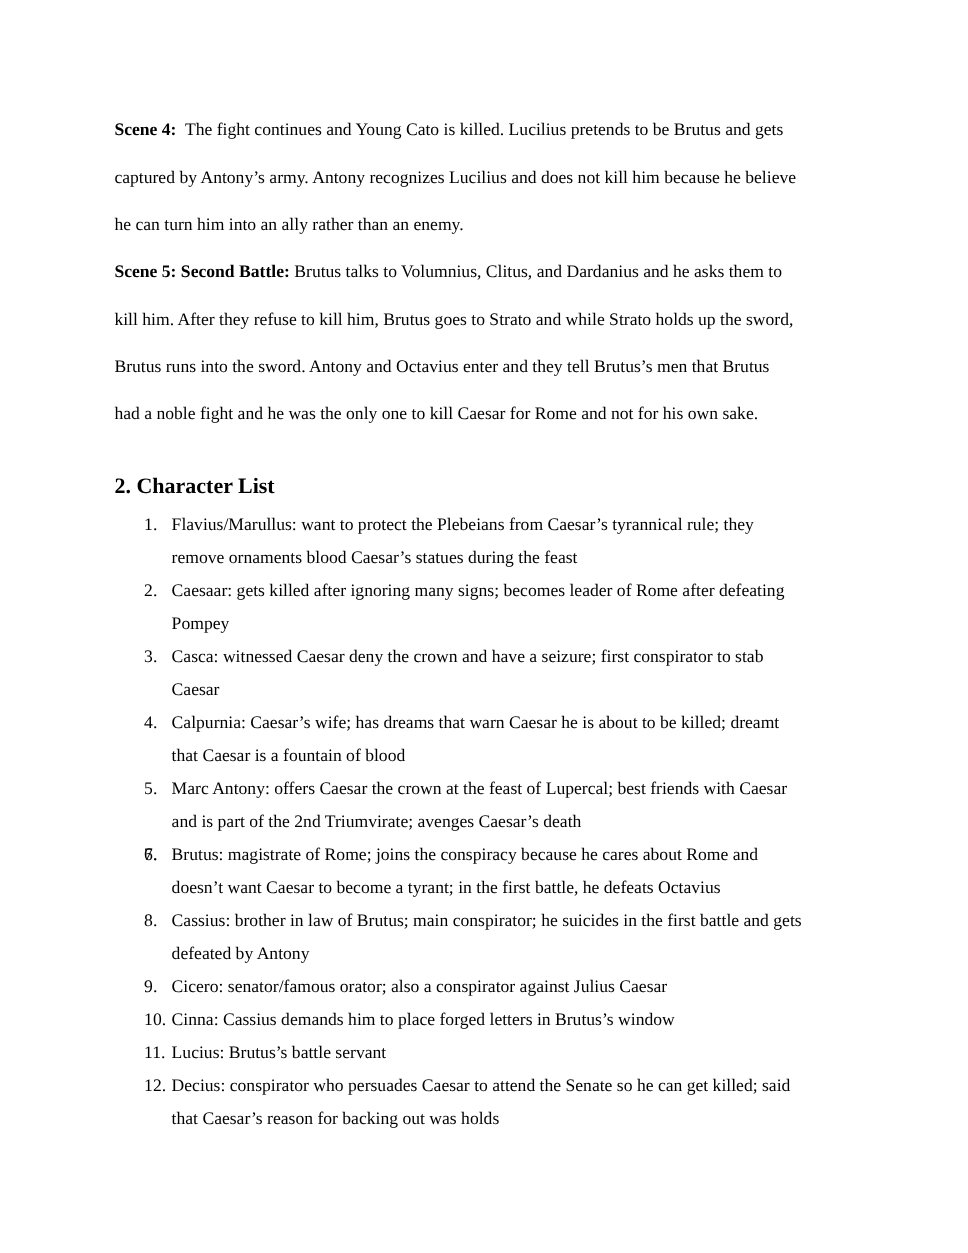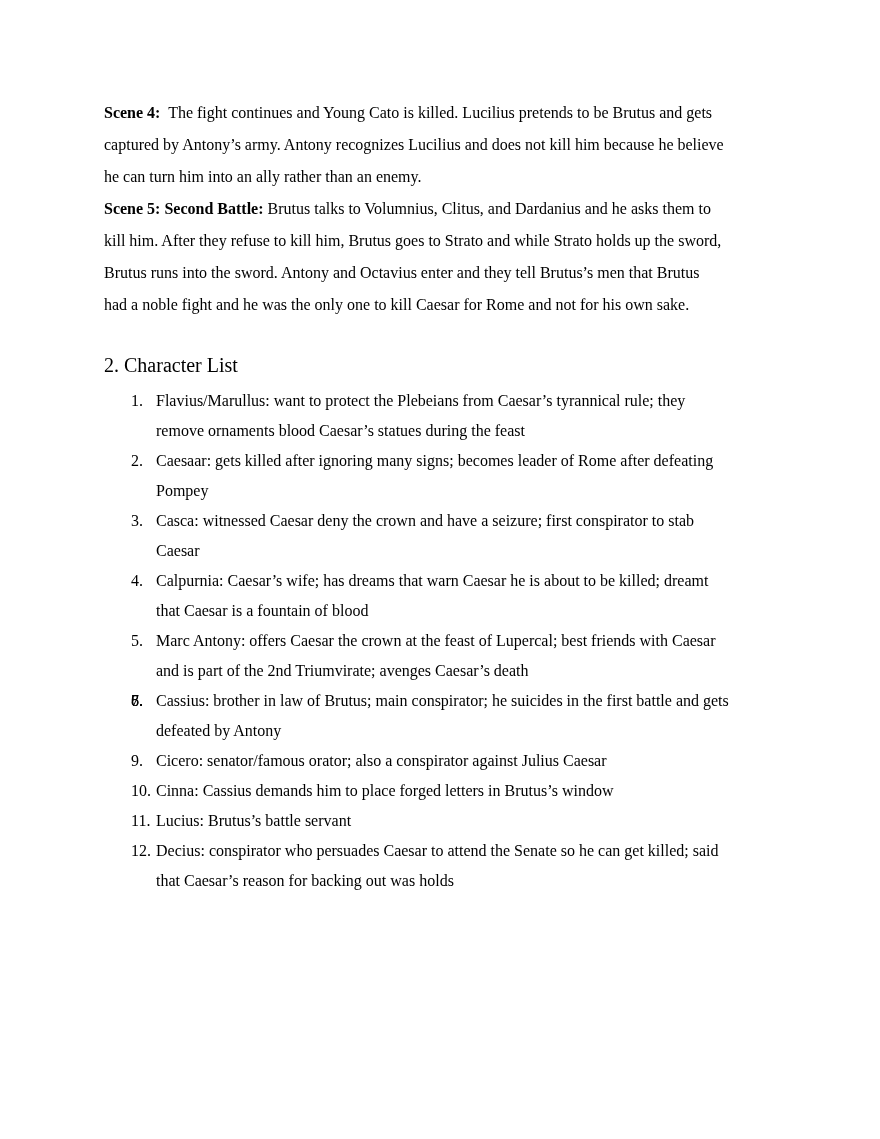--- a/index.html
+++ b/index.html
@@ -16,30 +16,30 @@
     overflow: hidden;
   }
   .doc {
     box-sizing: border-box;
     width: 880px;
     height: 1139px;
     padding: 97px 86px 20px 104px;
   }
   .para {
     margin: 0;
-    line-height: 32px;
+    line-height: 43px;
     white-space: pre-wrap;
   }
   .scene-label {
     font-weight: bold;
   }
   .section-heading {
     font-size: 20px;
     line-height: 32px;
-    font-weight: normal;
+    font-weight: bold;
     margin: 28px 0 0 0;
     white-space: pre-wrap;
   }
   ol.characters {
     list-style: none;
     margin: 5px 0 0 0;
     padding: 0;
   }
   ol.characters li {
     position: relative;
@@ -77,21 +77,22 @@
 remove ornaments blood Caesar’s statues during the feast</span></li>
     <li><span class="li-num">2.</span><span class="li-text">Caesaar: gets killed after ignoring many signs; becomes leader of Rome after defeating
 Pompey</span></li>
     <li><span class="li-num">3.</span><span class="li-text">Casca: witnessed Caesar deny the crown and have a seizure; first conspirator to stab
 Caesar</span></li>
     <li><span class="li-num">4.</span><span class="li-text">Calpurnia: Caesar’s wife; has dreams that warn Caesar he is about to be killed; dreamt
 that Caesar is a fountain of blood</span></li>
     <li><span class="li-num">5.</span><span class="li-text">Marc Antony: offers Caesar the crown at the feast of Lupercal; best friends with Caesar
 and is part of the 2nd Triumvirate; avenges Caesar’s death</span></li>
     <li><span class="li-num">6.</span></li>
-    <li><span class="li-num">7.</span></li>
+    <li><span class="li-num">7.</span><span class="li-text">Brutus: magistrate of Rome; joins the conspiracy because he cares about Rome and
+doesn’t want Caesar to become a tyrant; in the first battle, he defeats Octavius</span></li>
     <li><span class="li-num">8.</span><span class="li-text">Cassius: brother in law of Brutus; main conspirator; he suicides in the first battle and gets
 defeated by Antony</span></li>
     <li><span class="li-num">9.</span><span class="li-text">Cicero: senator/famous orator; also a conspirator against Julius Caesar</span></li>
     <li><span class="li-num">10.</span><span class="li-text">Cinna: Cassius demands him to place forged letters in Brutus’s window</span></li>
     <li><span class="li-num">11.</span><span class="li-text">Lucius: Brutus’s battle servant</span></li>
     <li><span class="li-num">12.</span><span class="li-text">Decius: conspirator who persuades Caesar to attend the Senate so he can get killed; said
 that Caesar’s reason for backing out was holds</span></li>
   </ol>
 
 </div>

